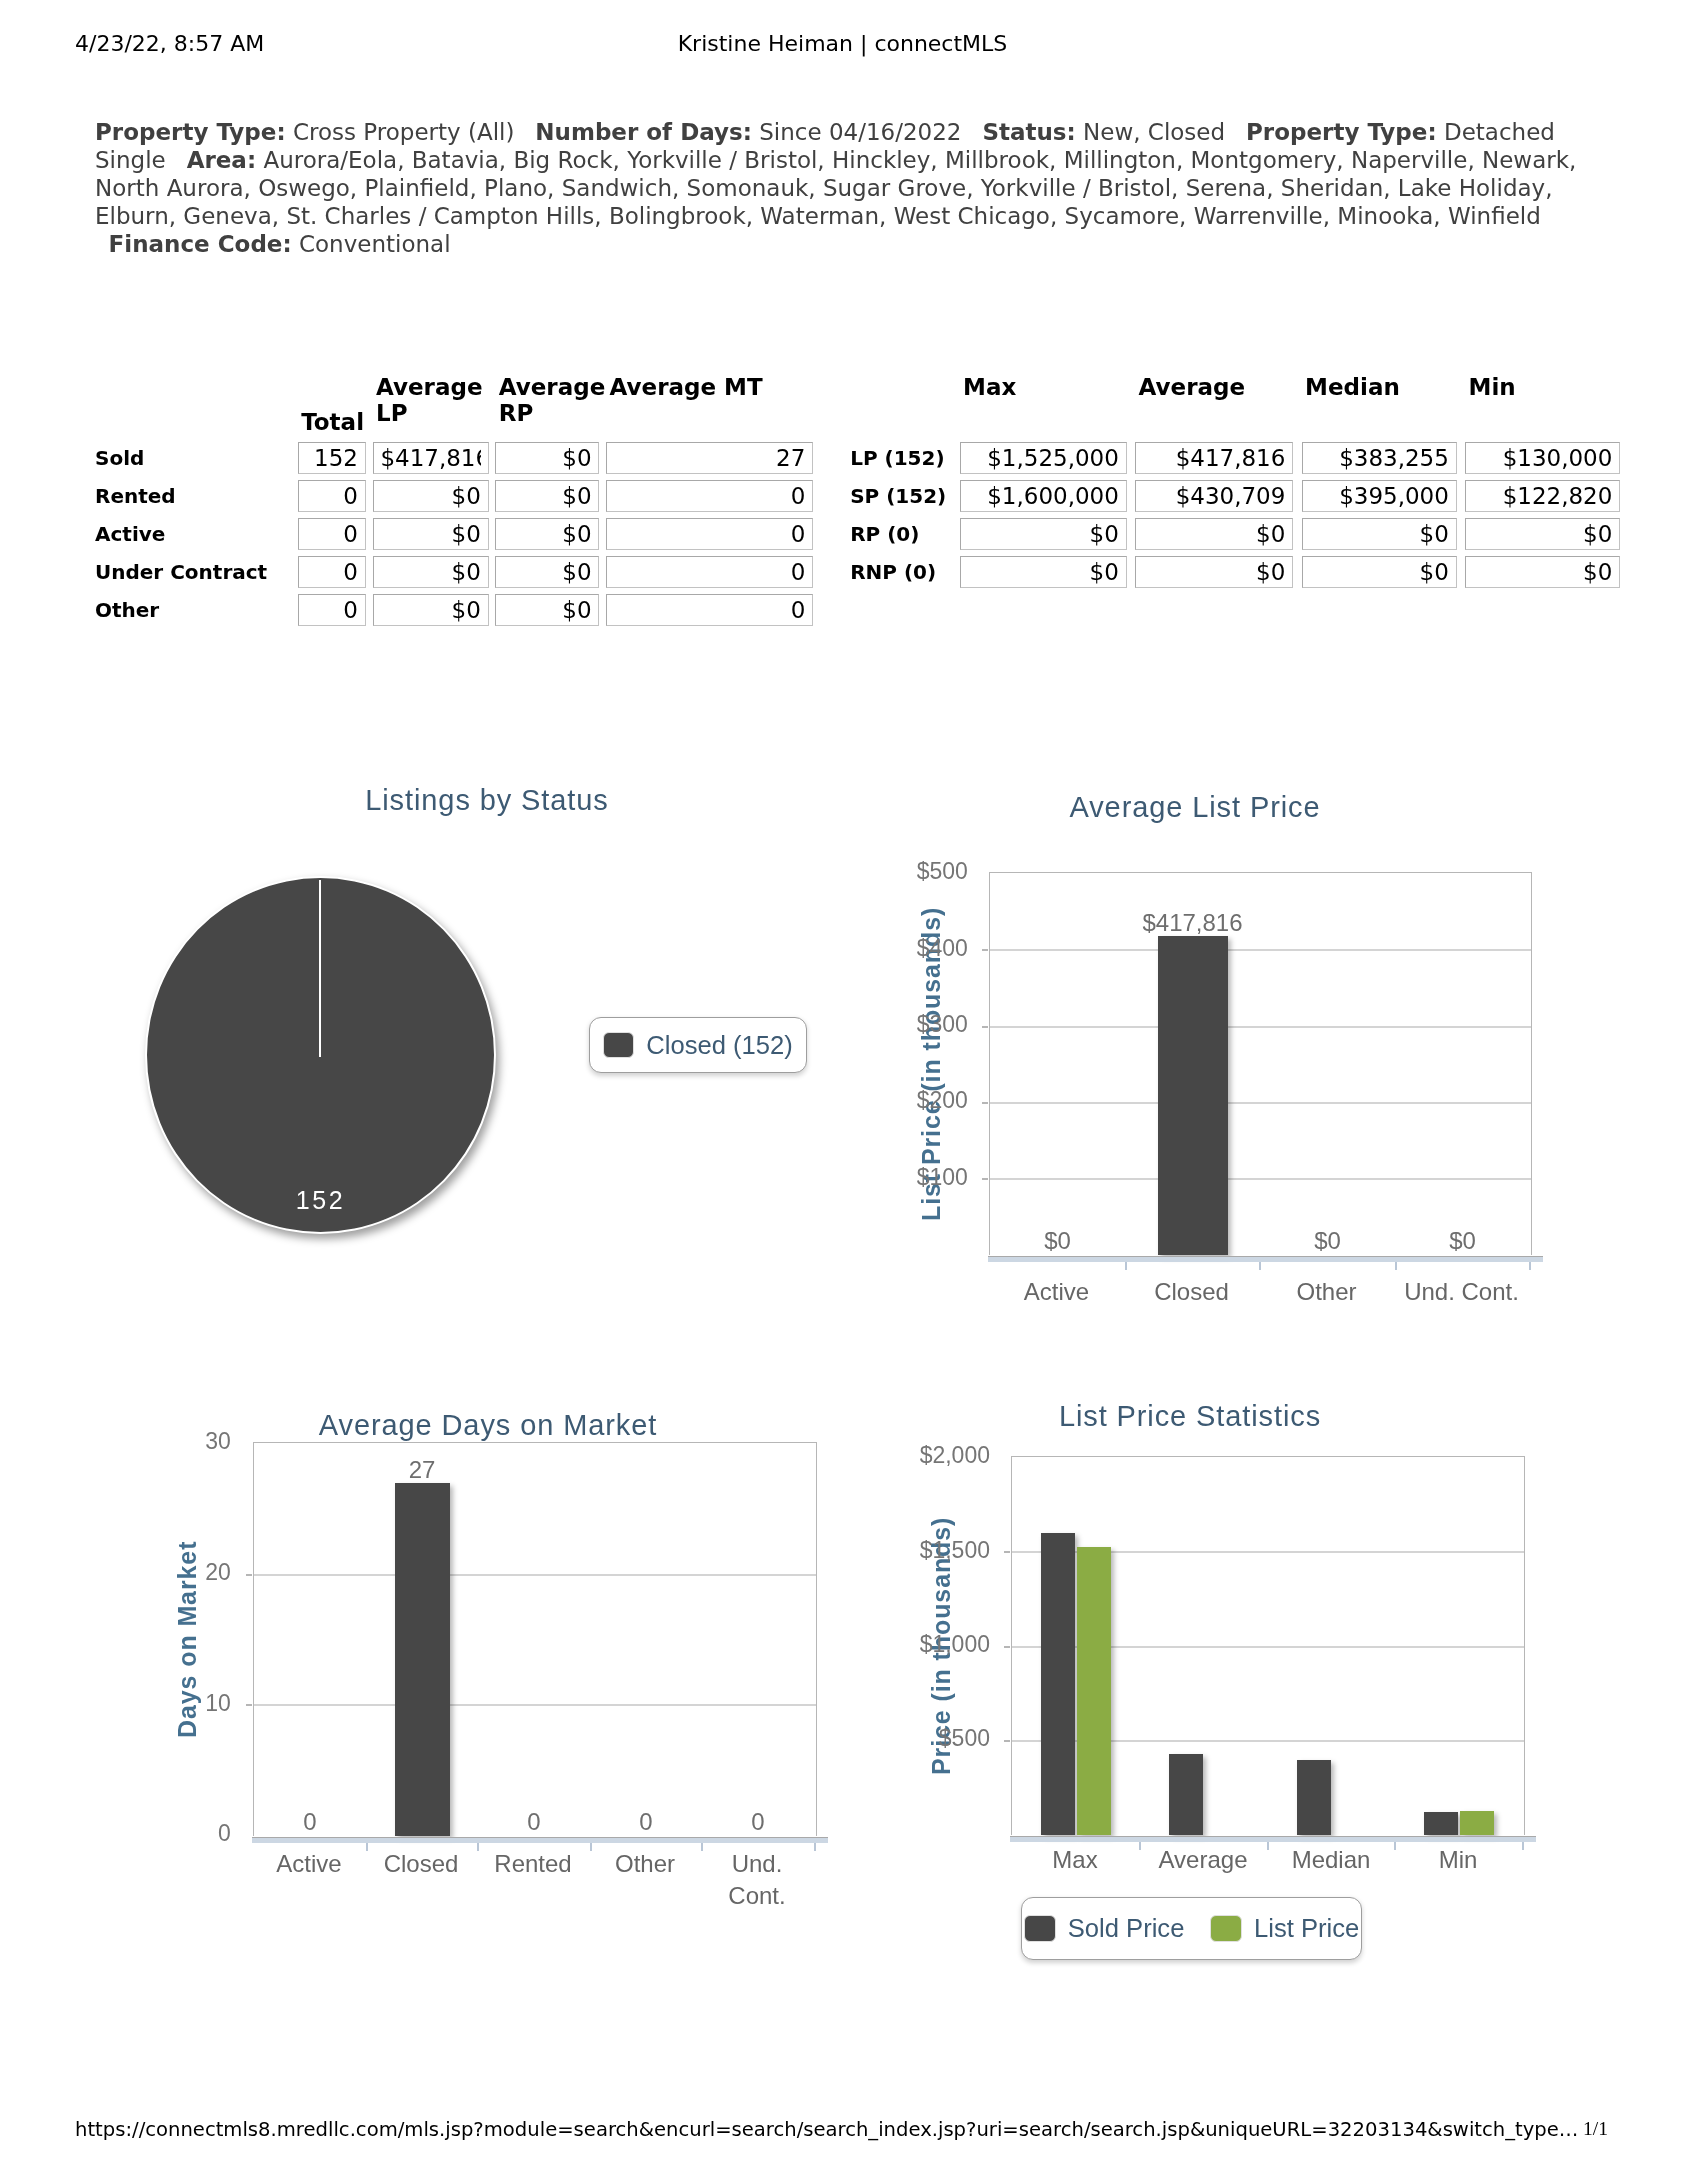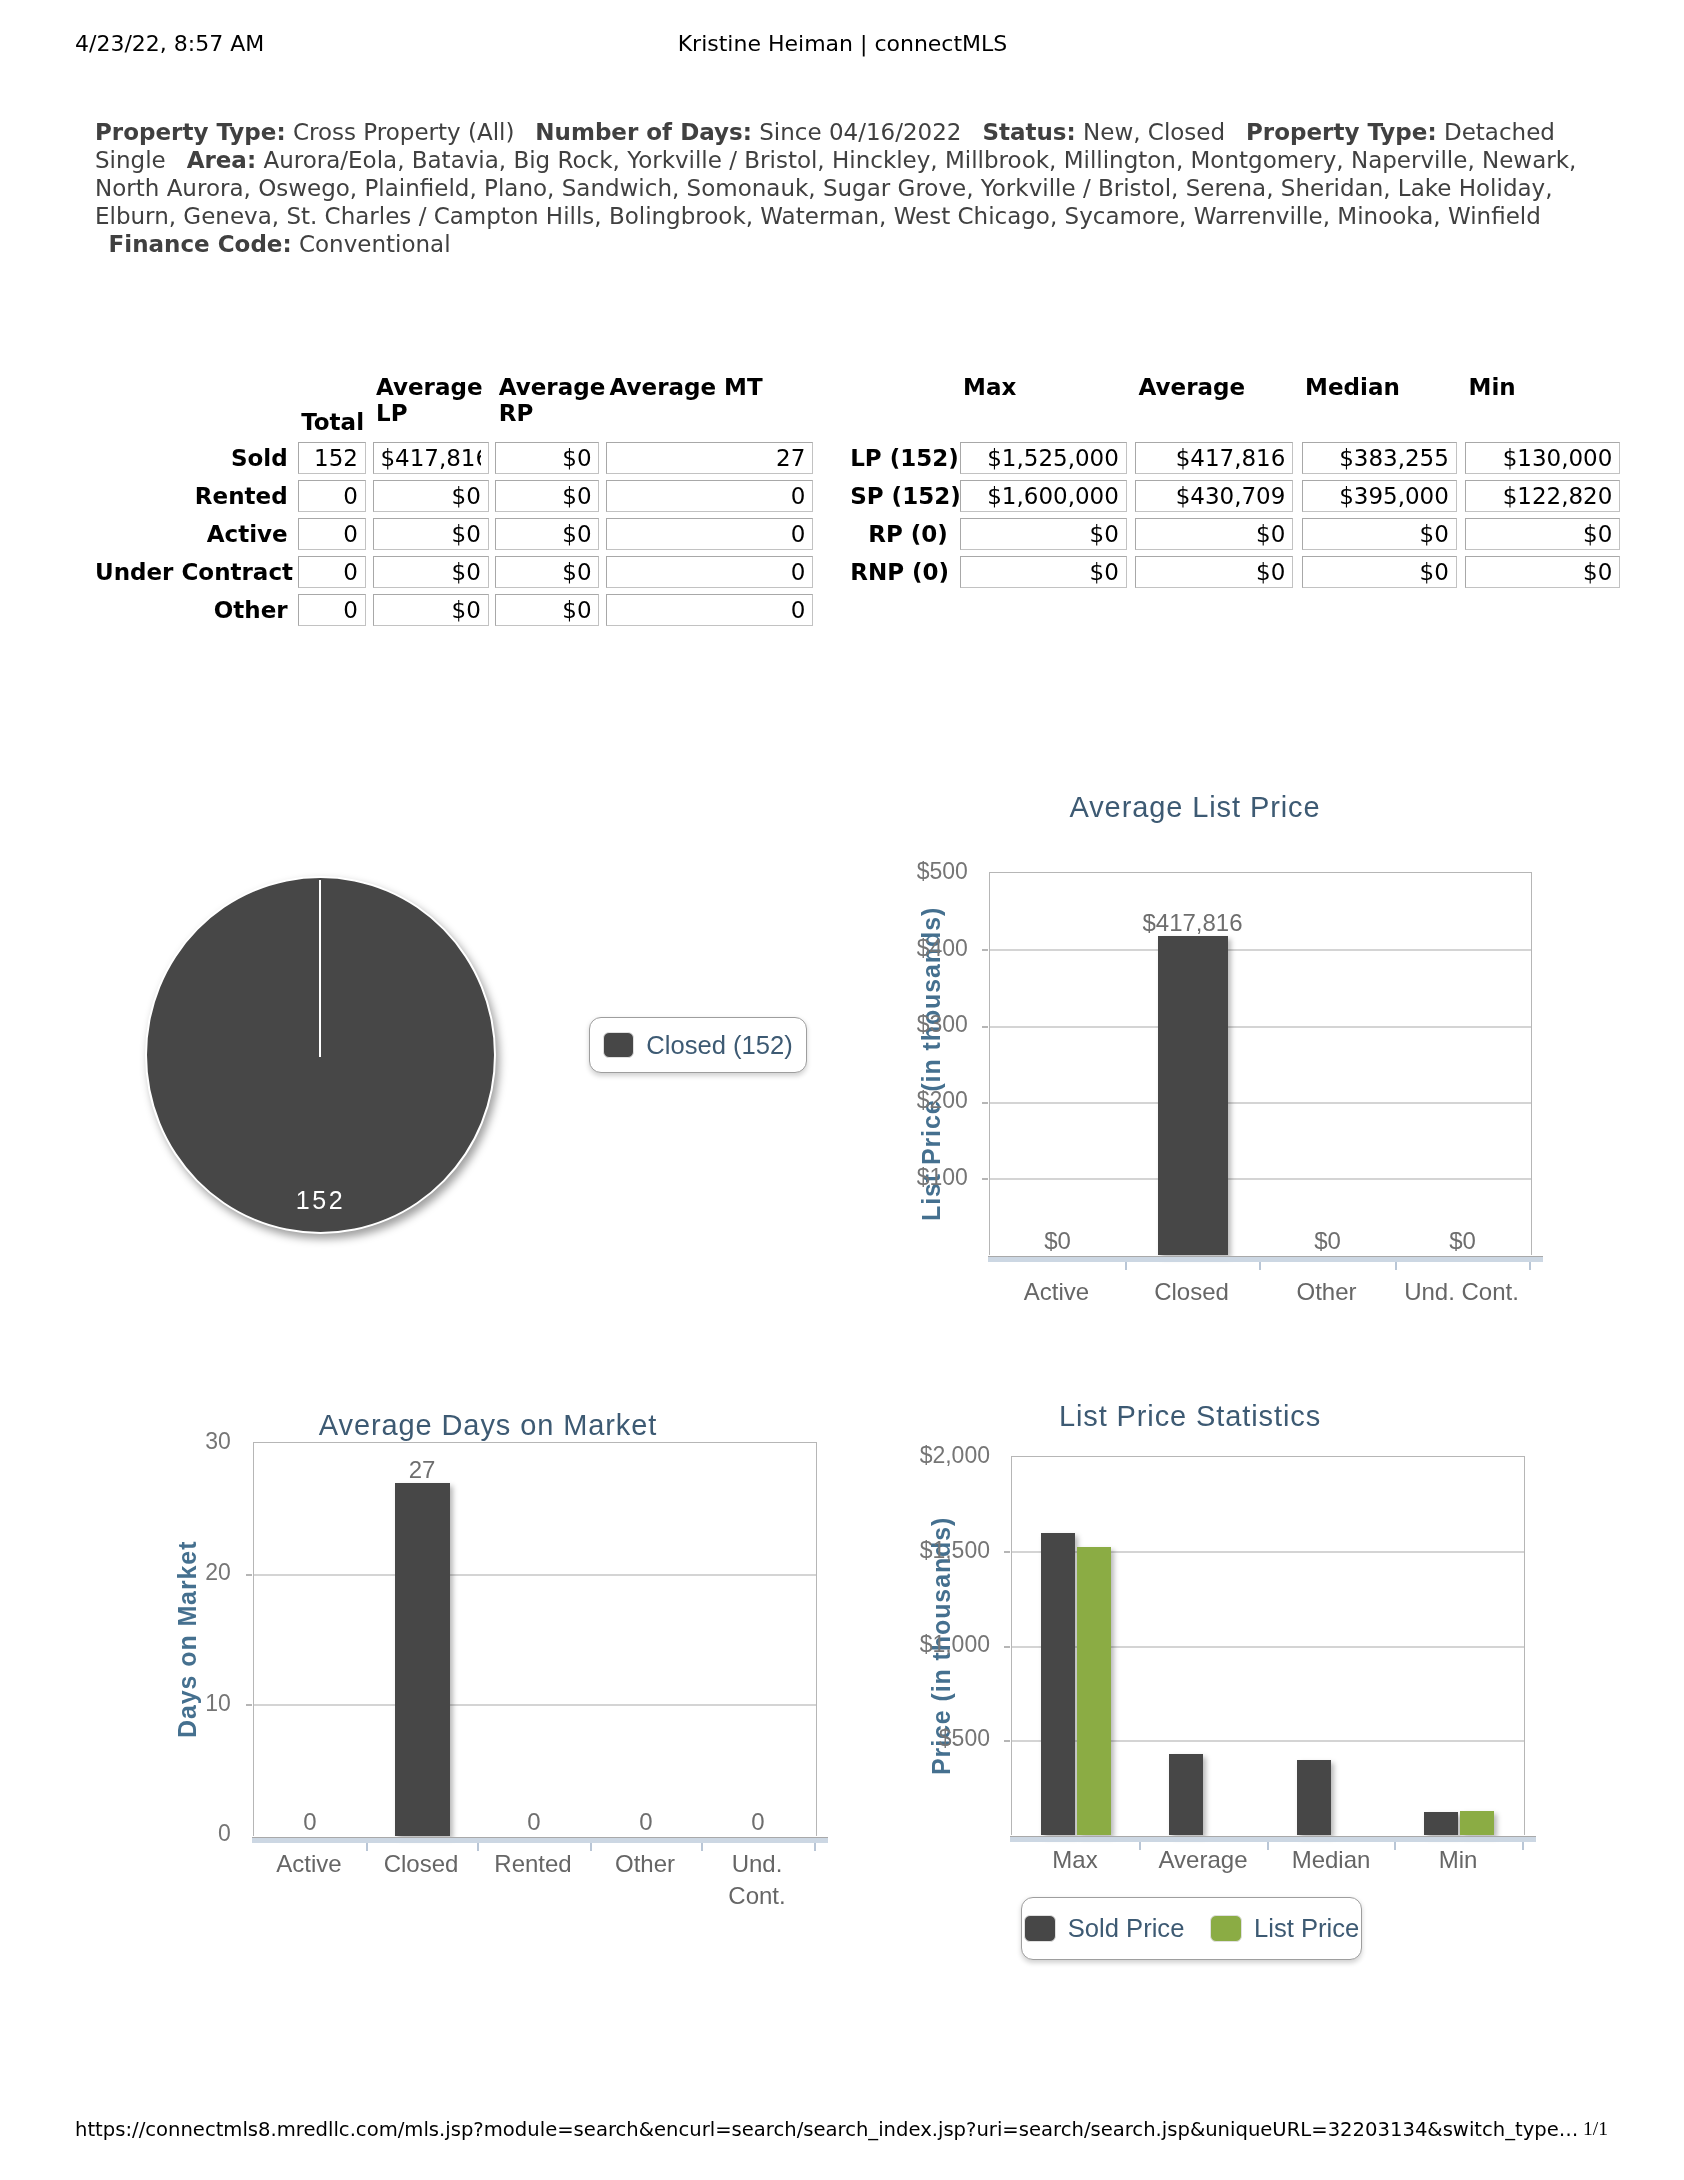--- a/index.html
+++ b/index.html
@@ -22,21 +22,21 @@
   .criteria b.sep { margin-left:13.6px; }
 
   
   .tables { position:absolute; top:375px; left:95px; display:flex; }
   .tbl { display:grid; column-gap:6.8px; row-gap:6px; }
   .tbl-status { grid-template-columns:196px 68px 116px 104px 207px; grid-template-rows:61px repeat(5,32px); }
   .tbl-price  { margin-left:37px; grid-template-columns:101px 167px 158px 155px 155px;
                 grid-template-rows:61px repeat(4,32px); column-gap:8.5px; }
   .th { font-weight:bold; font-size:23px; line-height:1.12; padding-left:3.4px; align-self:start; }
   .th-bottom { align-self:end; }
-  .rowlab { font-weight:bold; font-size:23px; text-align:right; align-self:center; padding-right:3.4px; white-space:nowrap; }
+  .rowlab { font-weight:bold; font-size:20px; align-self:center; padding-right:3.4px; white-space:nowrap; }
   .box { width:100%; height:32px; background:#fff; border:1.7px solid #c2c2c2;
          border-top-color:#a8a8a8; border-left-color:#a8a8a8;
          font-family:"DejaVu Sans", sans-serif; font-size:23px; color:#000;
          text-align:right; padding:0 6.8px; }
 
   
   .chart { position:absolute; font-family:"Liberation Sans", sans-serif; }
   .chart-title { position:absolute; top:0; left:0; width:100%; text-align:center;
                  font-size:29px; color:#3d5a73; letter-spacing:0.9px; }
   .plot { position:absolute; background:#fff; border:1.7px solid #b6b6b6; border-bottom:none; }
@@ -192,20 +192,21 @@
 
       <div class="rowlab">RNP (0)</div>
       <input class="box" readonly="" value="$0" style="">
       <input class="box" readonly="" value="$0" style="">
       <input class="box" readonly="" value="$0" style="">
       <input class="box" readonly="" value="$0" style="">
     </div>
   </div>
 
   <div class="chart chart1">
+    <div class="chart-title">Listings by Status</div>
     <div class="pie">
       <div class="pie-line"></div>
       <div class="pie-value">152</div>
     </div>
     <div class="legendbox legend1">
       <span class="swatch swatch-dark"></span>
       <span>Closed (152)</span>
     </div>
   </div>
 

